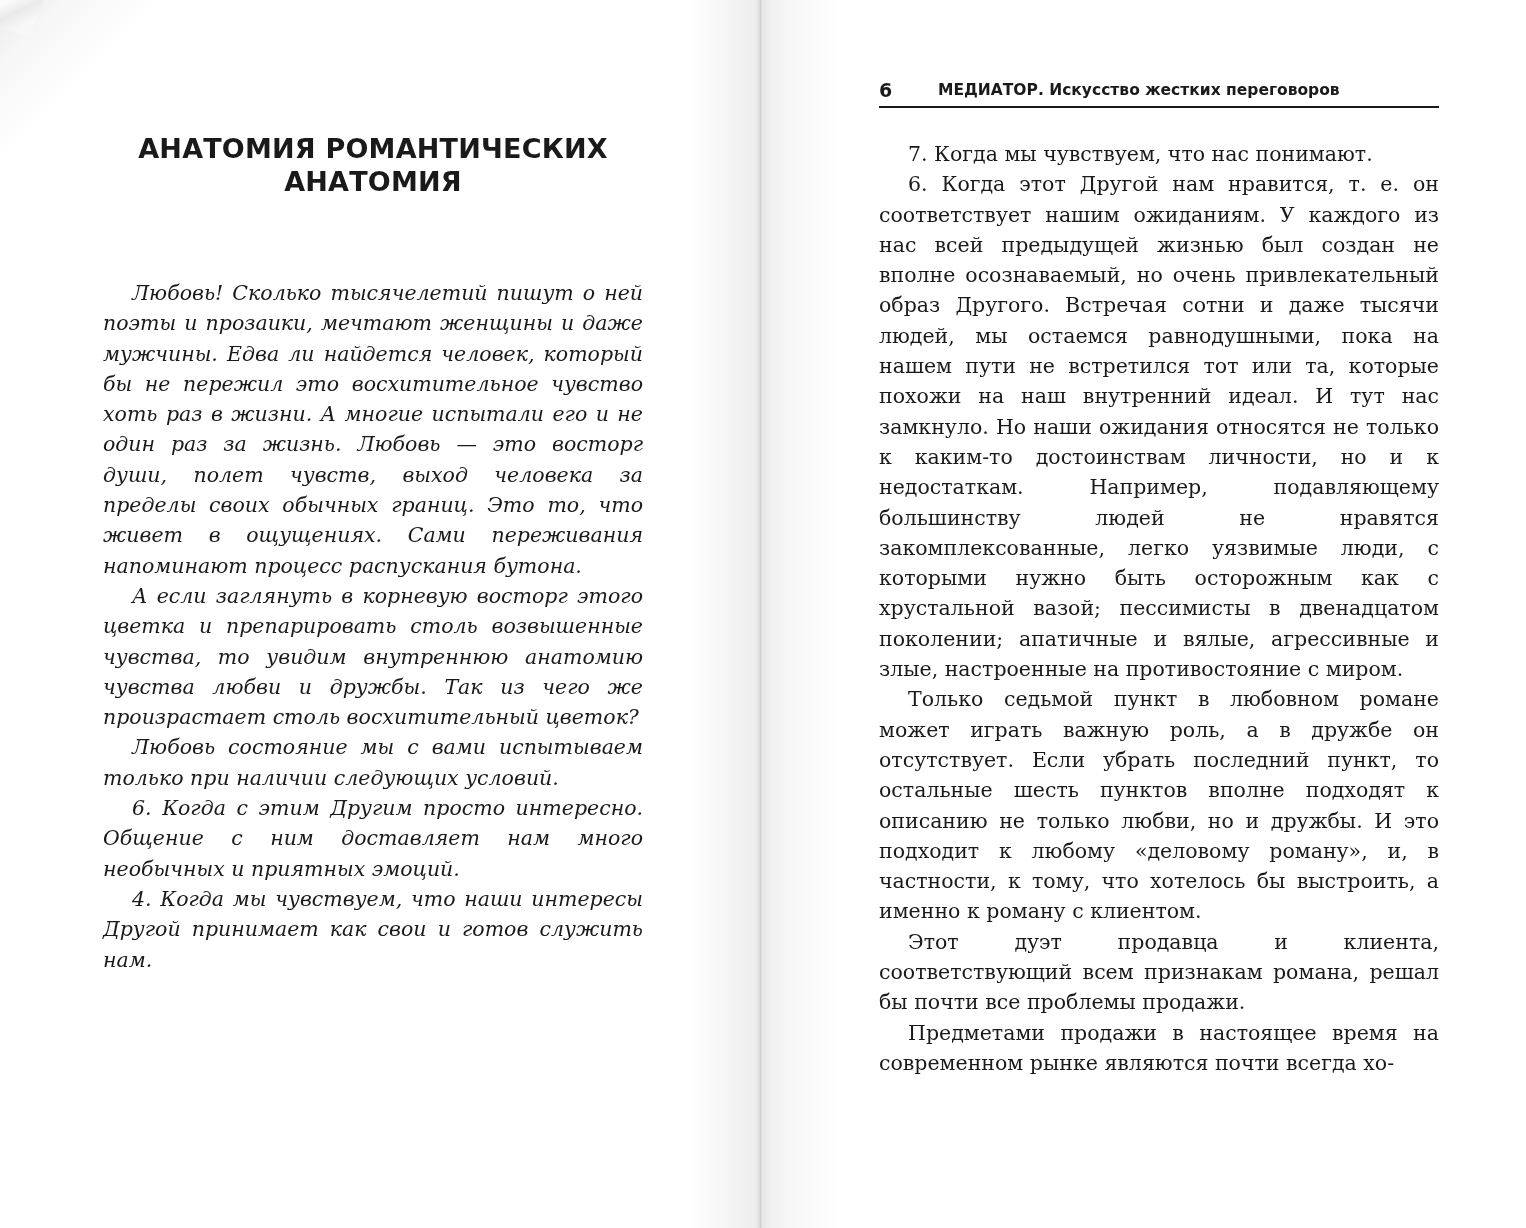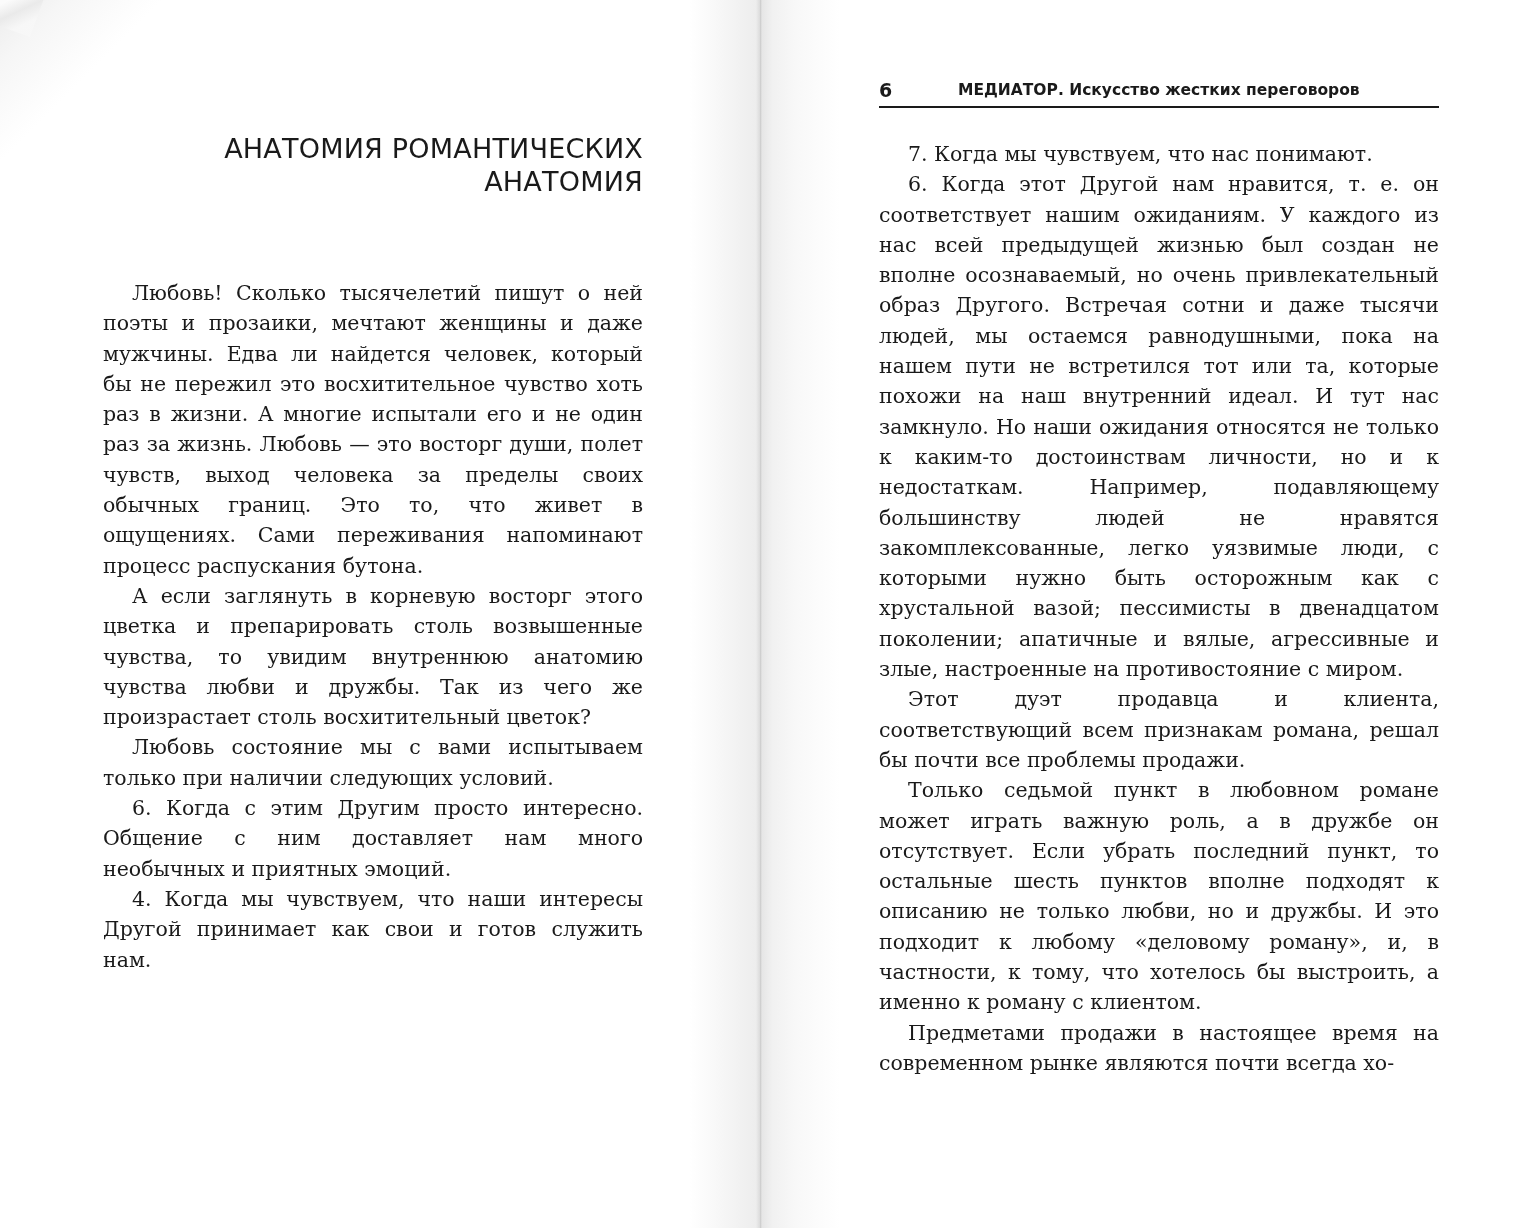--- a/index.html
+++ b/index.html
@@ -65,40 +65,41 @@
     }
     .page-right {
       left: 879px;
       width: 560px;
     }
     .chapter-title {
       position: absolute;
       top: 132px;
       left: 0;
       width: 540px;
-      text-align: right;
+      text-align: center;
       font-family: "DejaVu Sans", "Liberation Sans", sans-serif;
-      font-weight: normal;
+      font-weight: bold;
       font-size: 27px;
       line-height: 33px;
       letter-spacing: 0.2px;
       color: #1a1a1a;
       margin: 0;
     }
     .body-text {
       position: absolute;
       left: 0;
       font-size: 20.5px;
       line-height: 30.3px;
       text-align: justify;
       hyphens: manual;
     }
     .page-left .body-text {
       top: 278px;
       width: 540px;
+      font-style: italic;
     }
     .page-right .body-text {
       top: 139px;
       width: 560px;
     }
     .body-text p {
       margin: 0;
       text-indent: 29px;
       text-align-last: left;
     }
@@ -119,21 +120,20 @@
       position: absolute;
       left: 0;
       top: 0;
       font-size: 19px;
     }
     .running-title {
       position: absolute;
       left: 59px;
       top: 0;
       white-space: nowrap;
-      margin-left: 20px;
     }
   </style>
 </head>
 <body>
 
 <div class="spread">
   <div class="corner-shadow"></div>
   <div class="corner-curl"></div>
   <div class="gutter"></div>
 
@@ -152,18 +152,18 @@
   </div>
 
   <div class="page page-right">
     <div class="running-header">
       <span class="page-number">6</span>
       <span class="running-title">МЕДИАТОР. Искусство жестких переговоров</span>
     </div>
     <div class="body-text">
       <p>7. Когда мы чувствуем, что нас понимают.</p>
       <p>6. Когда этот Другой нам нравится, т. е. он соответствует нашим ожиданиям. У каждого из нас всей предыдущей жизнью был создан не вполне осознаваемый, но очень привлекательный образ Другого. Встречая сотни и даже тысячи людей, мы остаемся равнодушными, пока на нашем пути не встретился тот или та, которые похожи на наш внутренний идеал. И тут нас замкнуло. Но наши ожидания относятся не только к каким-то достоинствам личности, но и к недостаткам. Например, подавляющему большинству людей не нравятся закомплексованные, легко уязвимые люди, с которыми нужно быть осторожным как с хрустальной вазой; пессимисты в двенадцатом поколении; апатичные и вялые, агрессивные и злые, настроенные на противостояние с миром.</p>
+      <p>Только седьмой пункт в любовном романе может играть важную роль, а в дружбе он отсутствует. Если убрать последний пункт, то остальные шесть пунктов вполне подходят к описанию не только любви, но и дружбы. И это подходит к любому «деловому роману», и, в частности, к тому, что хотелось бы выстроить, а именно к роману с клиентом.</p>
       <p>Этот дуэт продавца и клиента, соответствующий всем признакам романа, решал бы почти все проблемы продажи.</p>
-      <p>Только седьмой пункт в любовном романе может играть важную роль, а в дружбе он отсутствует. Если убрать последний пункт, то остальные шесть пунктов вполне подходят к описанию не только любви, но и дружбы. И это подходит к любому «деловому роману», и, в частности, к тому, что хотелось бы выстроить, а именно к роману с клиентом.</p>
       <p>Предметами продажи в настоящее время на современном рынке являются почти всегда хо-</p>
     </div>
   </div>
 </div>
 
 </body></html>

